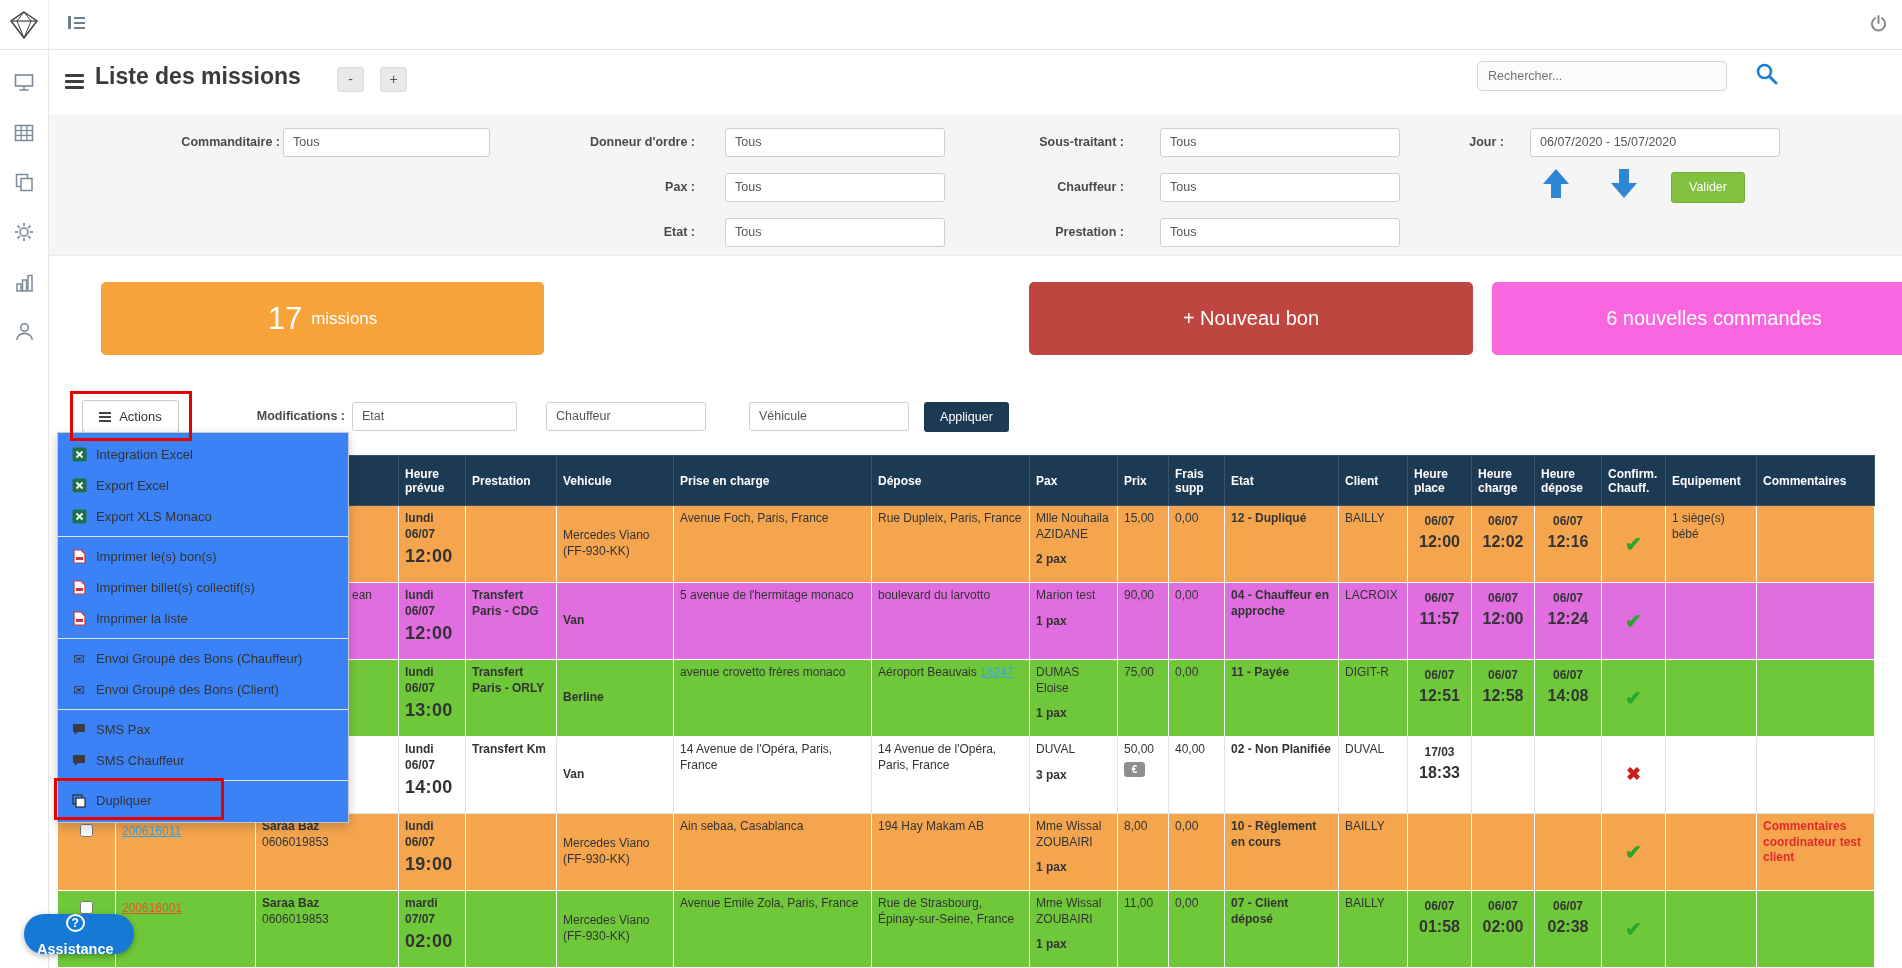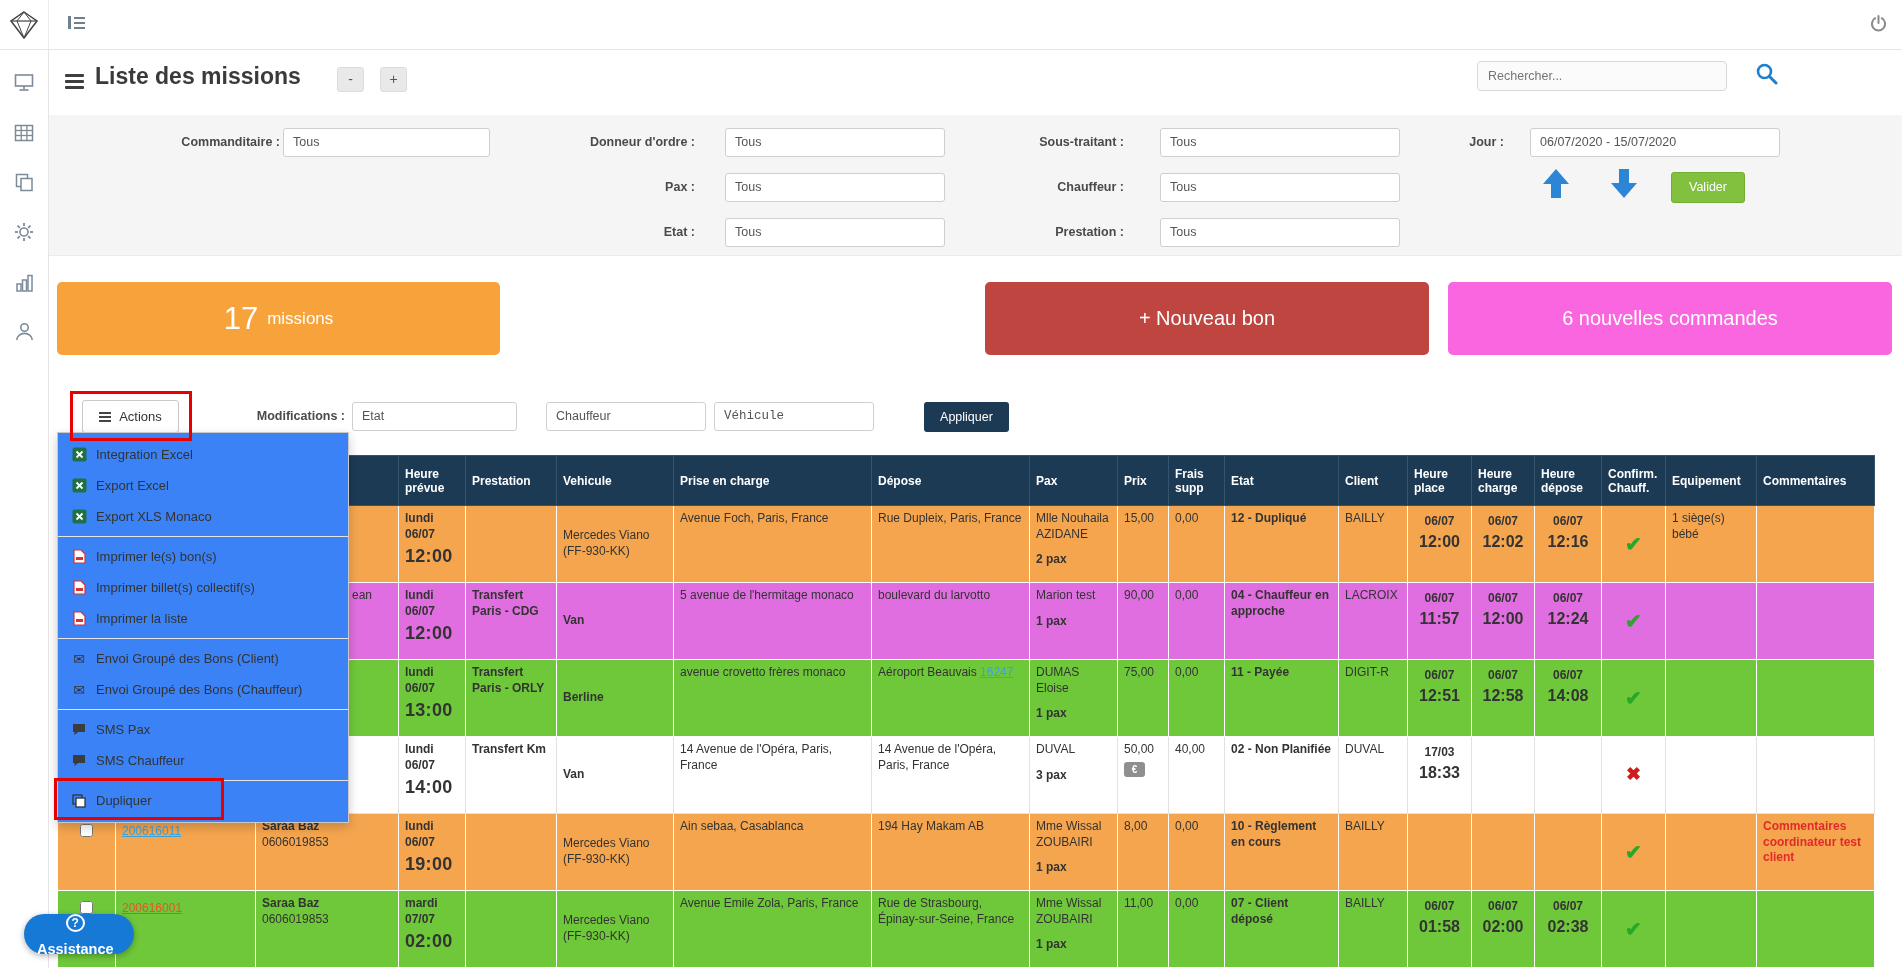--- a/index.html
+++ b/index.html
@@ -35,35 +35,35 @@
   .l-pax { left:496px; width:150px; top:58px; }  .v-pax { left:676px;  width:220px; top:58px; }
   .l-eta { left:496px; width:150px; top:103px; } .v-eta { left:676px;  width:220px; top:103px; }
   .l-sou { left:925px; width:150px; top:13px; }  .v-sou { left:1111px; width:240px; top:13px; }
   .l-cha { left:925px; width:150px; top:58px; }  .v-cha { left:1111px; width:240px; top:58px; }
   .l-pre { left:925px; width:150px; top:103px; } .v-pre { left:1111px; width:240px; top:103px; }
   .l-jou { left:1385px; width:70px; top:13px; }  .v-jou { left:1481px; width:250px; top:13px; }
   .arr { position:absolute; top:52px; cursor:pointer; }
   .arr-up { left:1492px; } .arr-down { left:1560px; }
   .valider { position:absolute; left:1622px; top:57px; width:74px; height:31px; background:#82c13e; border:1px solid #74af35; border-radius:3px; color:#fff; font-size:12.5px; text-align:center; line-height:29px; cursor:pointer; }
   
-  .card { position:absolute; top:232px; height:73px; border-radius:5px; color:#fff; display:flex; align-items:center; justify-content:center; gap:9px; cursor:default; }
+  .card { position:absolute; top:232px; height:73px; border-radius:5px; color:#fff; display:flex; align-items:center; justify-content:center; gap:9px; cursor:default;margin-left:44px; }
   .card .big-v { font-size:31px; font-weight:normal; }
   .card .small-v { font-size:17px; }
   .card .mid-v { font-size:20px; }
   .card-missions  { left:8px;    width:443px; background:#f7a23b; }
   .card-ca        { left:474px;  width:443px; background:#a2c75a; }
   .card-bon       { left:936px;  width:444px; background:#bf4540; cursor:pointer; }
   .card-commandes { left:1399px; width:444px; background:#f966e0; cursor:pointer; }
   
   .actions-btn { position:absolute; left:33px; top:350px; width:97px; height:33px; background:#fff; border:1px solid #c9c9c9; border-radius:3px; display:flex; align-items:center; justify-content:center; gap:8px; font-size:13px; color:#333; cursor:pointer; }
   .actions-btn .bars { display:flex; flex-direction:column; gap:2px; }
   .actions-btn .bars i { display:block; width:12px; height:2px; background:#444; }
   .mods-label { position:absolute; left:160px; top:350px; width:136px; line-height:33px; text-align:right; font-weight:bold; color:#4a4a4a; font-size:12.5px; }
   .mod-sel { position:absolute; top:352px; height:29px; background:#fff; border:1px solid #cfcfcf; border-radius:3px; line-height:27px; padding:0 9px; color:#555; font-size:12.5px; cursor:pointer; }
-  .mod-etat { left:303px; width:165px; } .mod-chauffeur { left:497px; width:160px; } .mod-vehicule { left:665px; width:160px;font-family:Liberation Mono, monospace; }
+  .mod-etat { left:303px; width:165px; } .mod-chauffeur { left:497px; width:160px; } .mod-vehicule { left:700px; width:160px; }
   .appliquer { position:absolute; left:875px; top:352px; width:85px; height:30px; background:#1d3a55; border-radius:3px; color:#fff; font-size:12.5px; text-align:center; line-height:30px; cursor:pointer; }
   
   .mtable { position:absolute; left:8px; top:405px; width:1817px; border-collapse:collapse; table-layout:fixed; }
   .mtable th { background:#1d3a55; color:#fff; font-size:12px; font-weight:bold; text-align:left; padding:6px; border:1px solid #35536e; height:50px; vertical-align:middle; }
   .mtable td { padding:5px 6px; vertical-align:top; font-size:12px; line-height:1.3; border:1px solid #e2e2e2; height:77px; overflow:hidden; }
   tr.r-orange  td { background:#f5a54e; border:1px solid rgba(255,255,255,.55); }
   tr.r-magenta td { background:#e06ee0; border:1px solid rgba(255,255,255,.55); }
   tr.r-green   td { background:#6fc83a; border:1px solid rgba(255,255,255,.55); }
   tr.r-white   td { background:#fff; }
   .c-check { text-align:center; padding-top:10px !important; }
@@ -607,25 +607,25 @@
           <svg width="13" height="15">
             <path d="M1 1 h7 l4 4 v9 h-11 z" fill="#fff" stroke="#d23333" stroke-width="1.2"></path>
             <rect x="3" y="8" width="7" height="3" fill="#d23333"></rect>
           </svg>
         </span>
       <span>Imprimer la liste</span>
     </div>
     <div class="menu-sep"></div>
     <div class="menu-item">
       <span class="mi-ic env"></span>
+      <span>Envoi Groupé des Bons (Chauffeur)</span>
+    </div>
+    <div class="menu-item">
+      <span class="mi-ic env"></span>
       <span>Envoi Groupé des Bons (Client)</span>
-    </div>
-    <div class="menu-item">
-      <span class="mi-ic env"></span>
-      <span>Envoi Groupé des Bons (Chauffeur)</span>
     </div>
     <div class="menu-sep"></div>
     <div class="menu-item">
       <span class="mi-ic">
           <svg width="14" height="13">
             <path d="M1 1 h12 v8 h-7 l-3.5 3 v-3 h-1.5 z" fill="#3c3c3c"></path>
           </svg>
         </span>
       <span>SMS Pax</span>
     </div>

